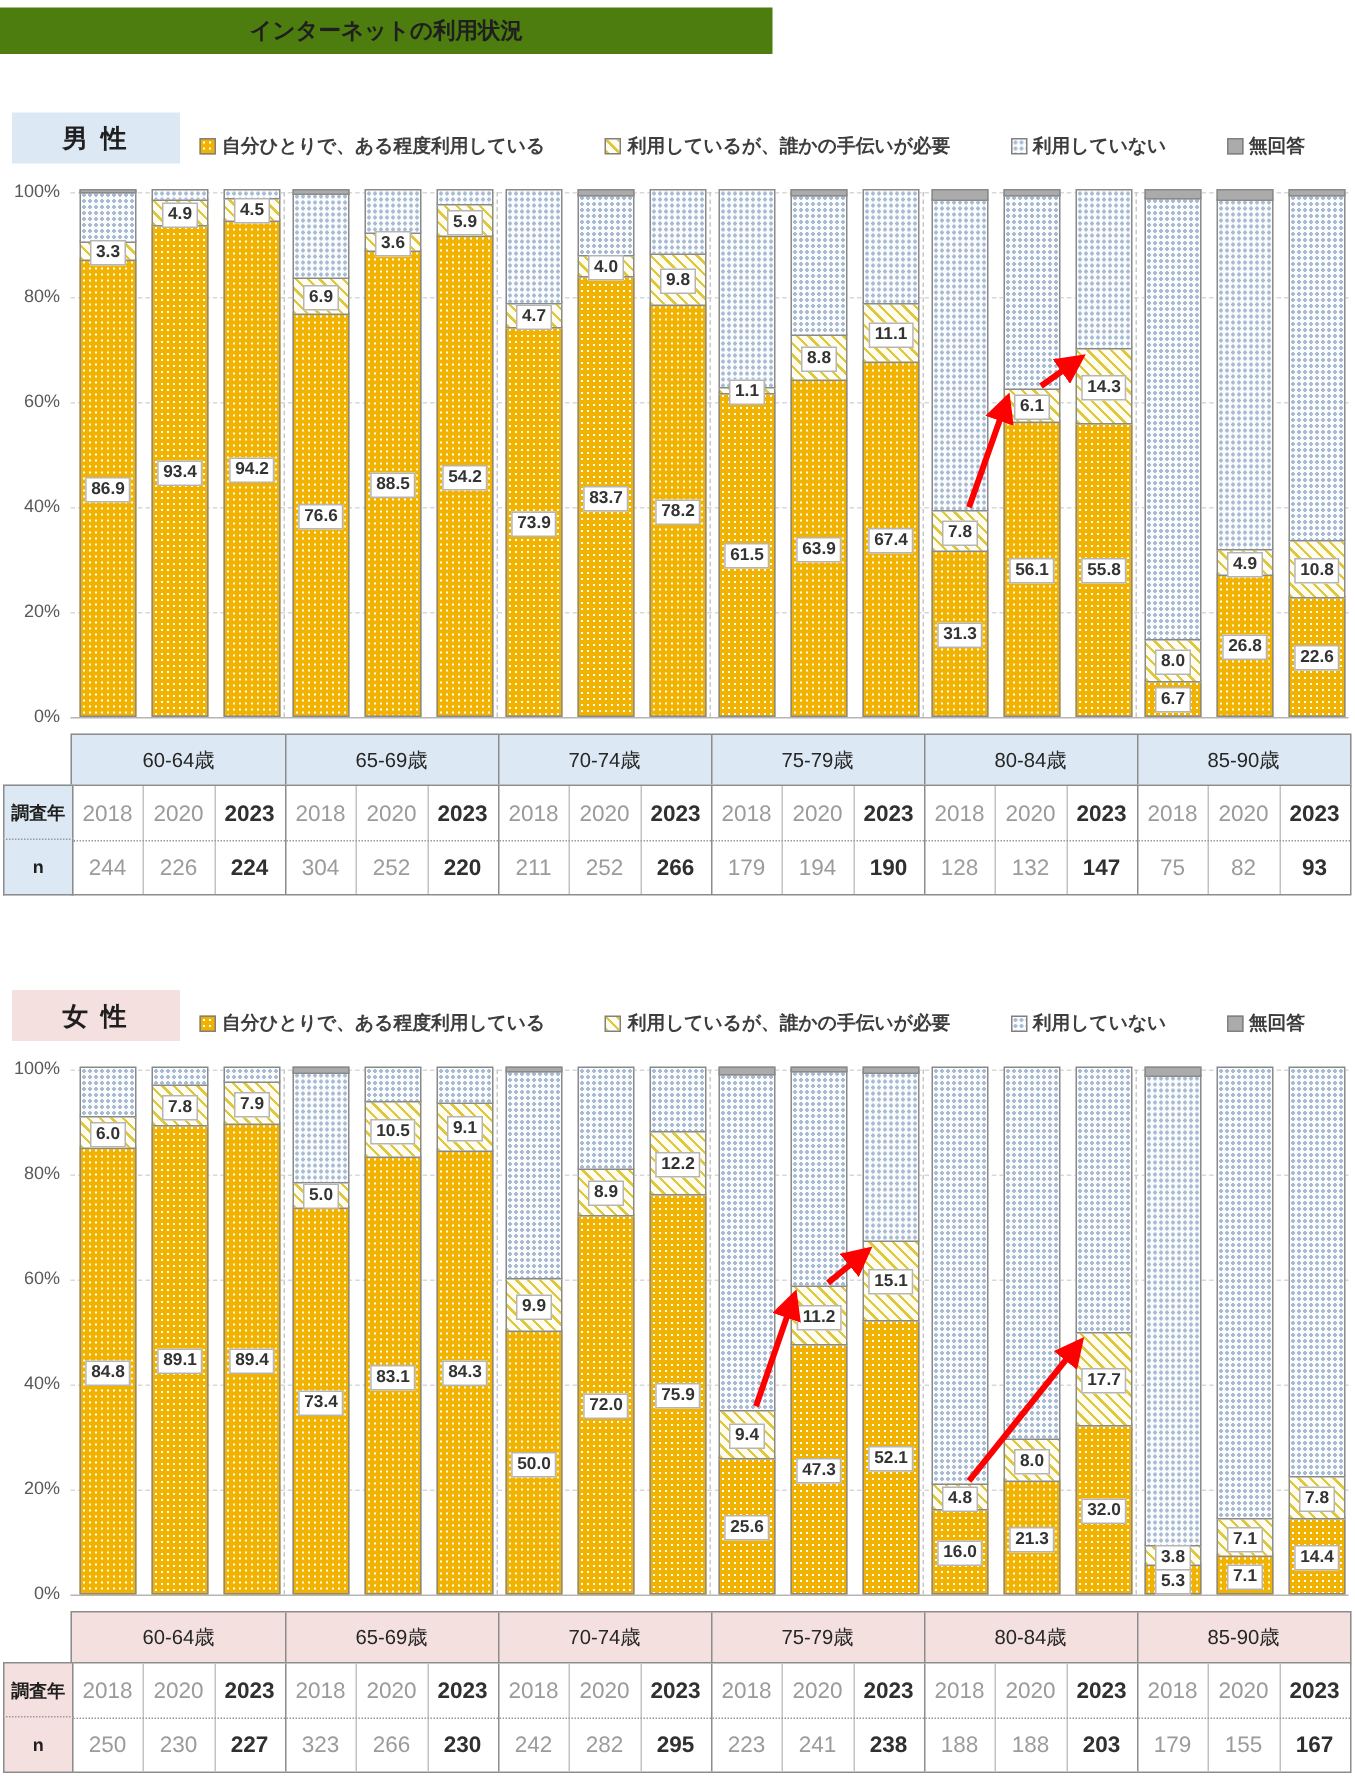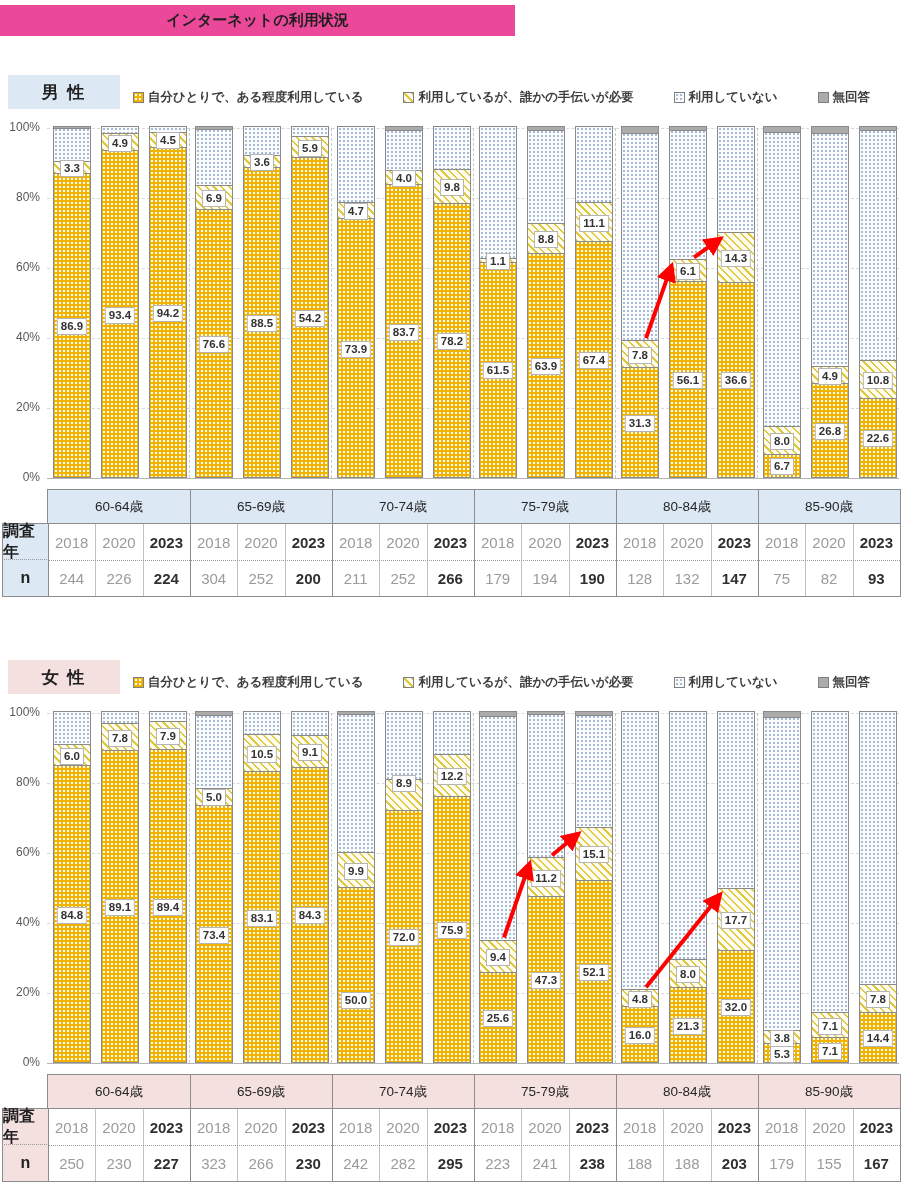--- a/index.html
+++ b/index.html
@@ -52,27 +52,27 @@
   .age-row { position:absolute; border:1px solid #8C8C8C; }
   .age-cell { position:absolute; top:0; height:100%; display:flex; align-items:center; justify-content:center;
     font-size:13.5px; color:#262626; }
   .age-sep { position:absolute; top:0; width:0; height:100%; border-left:1px solid #8C8C8C; }
   .data-rows { position:absolute; background:#ffffff; border:1px solid #8C8C8C; }
   .col-sep-light { position:absolute; top:0; width:0; height:100%; border-left:1px solid #C2C2C2; }
   .col-sep-strong { position:absolute; top:0; width:0; height:100%; border-left:1px solid #8C8C8C; }
   .dotted-div { position:absolute; left:0; width:100%; height:0; border-top:1px dotted #9A9A9A; }
   .cell-text { position:absolute; display:flex; align-items:center; justify-content:center; font-size:15px; }
   .head-cell { position:absolute; border:1px solid #8C8C8C; display:flex; align-items:center; justify-content:center;
-    font-size:16px; font-weight:bold; color:#1f1f1f; }
+    font-size:12px; font-weight:bold; color:#1f1f1f; }
   svg.arrows { position:absolute; z-index:5; pointer-events:none; }
 </style>
 </head>
 <body>
 
-<div class="title-bar" style="background: #ec4899; font-family: Liberation Serif, serif;">インターネットの利用状況</div>
+<div class="title-bar" style="background: #4d7c0f; font-family: Liberation Serif, serif;">インターネットの利用状況</div>
 <div id="sections">
     <div class="abs" style="left: 0px; top: 0px; width: 903px; height: 0px;">
       <div class="sec-label" style="left: 8px; top: 75px; width: 112px; height: 34px; background: rgb(220, 233, 244);">男 性</div>
       <div class="legend-row" style="left: 133px; top: 84px; width: 737px; height: 26px;">
         <div class="legend-item">
           <div class="sw p-alone"></div>
           <div class="lg-text">自分ひとりで、ある程度利用している</div>
         </div>
         <div class="legend-item">
           <div class="sw p-help"></div>
@@ -205,21 +205,21 @@
         <div class="seg p-help" style="bottom: 56.1%; height: 6.1%;"></div>
         <div class="seg p-none" style="bottom: 62.2%; height: 37%;"></div>
         <div class="seg p-noans" style="bottom: 99.2%; height: 0.8%;"></div>
         <div class="vlabel" style="left: 50%; top: 243.825px;">56.1</div>
         <div class="vlabel" style="left: 50%; top: 134.975px;">6.1</div>
       </div>
       <div class="bar" style="left: 717px; top: 128px; width: 38px; height: 350px;">
         <div class="seg p-alone" style="bottom: 0%; height: 55.8%;"></div>
         <div class="seg p-help" style="bottom: 55.8%; height: 14.3%;"></div>
         <div class="seg p-none" style="bottom: 70.1%; height: 29.9%;"></div>
-        <div class="vlabel" style="left: 50%; top: 244.35px;">36.6</div>
+        <div class="vlabel" style="left: 50%; top: 244.35px;">55.8</div>
         <div class="vlabel" style="left: 50%; top: 121.675px;">14.3</div>
       </div>
       <div class="bar" style="left: 763px; top: 128px; width: 38px; height: 350px;">
         <div class="seg p-alone" style="bottom: 0%; height: 6.7%;"></div>
         <div class="seg p-help" style="bottom: 6.7%; height: 8%;"></div>
         <div class="seg p-none" style="bottom: 14.7%; height: 83.9%;"></div>
         <div class="seg p-noans" style="bottom: 98.6%; height: 1.4%;"></div>
         <div class="vlabel" style="left: 50%; top: 330.275px;">6.7</div>
         <div class="vlabel" style="left: 50%; top: 304.55px;">8.0</div>
       </div>
@@ -284,21 +284,21 @@
         <div class="cell-text" style="top: 36px; left: 0px; width: 47.3333px; height: 36px; color: rgb(155, 155, 155);">244</div>
         <div class="cell-text" style="top: 0px; left: 47.3333px; width: 47.3333px; height: 36px; color: rgb(155, 155, 155);">2020</div>
         <div class="cell-text" style="top: 36px; left: 47.3333px; width: 47.3333px; height: 36px; color: rgb(155, 155, 155);">226</div>
         <div class="cell-text" style="top: 0px; left: 94.6667px; width: 47.3333px; height: 36px; color: rgb(48, 48, 48); font-weight: bold;">2023</div>
         <div class="cell-text" style="top: 36px; left: 94.6667px; width: 47.3333px; height: 36px; color: rgb(48, 48, 48); font-weight: bold;">224</div>
         <div class="cell-text" style="top: 0px; left: 142px; width: 47.3333px; height: 36px; color: rgb(155, 155, 155);">2018</div>
         <div class="cell-text" style="top: 36px; left: 142px; width: 47.3333px; height: 36px; color: rgb(155, 155, 155);">304</div>
         <div class="cell-text" style="top: 0px; left: 189.333px; width: 47.3333px; height: 36px; color: rgb(155, 155, 155);">2020</div>
         <div class="cell-text" style="top: 36px; left: 189.333px; width: 47.3333px; height: 36px; color: rgb(155, 155, 155);">252</div>
         <div class="cell-text" style="top: 0px; left: 236.667px; width: 47.3333px; height: 36px; color: rgb(48, 48, 48); font-weight: bold;">2023</div>
-        <div class="cell-text" style="top: 36px; left: 236.667px; width: 47.3333px; height: 36px; color: rgb(48, 48, 48); font-weight: bold;">200</div>
+        <div class="cell-text" style="top: 36px; left: 236.667px; width: 47.3333px; height: 36px; color: rgb(48, 48, 48); font-weight: bold;">220</div>
         <div class="cell-text" style="top: 0px; left: 284px; width: 47.3333px; height: 36px; color: rgb(155, 155, 155);">2018</div>
         <div class="cell-text" style="top: 36px; left: 284px; width: 47.3333px; height: 36px; color: rgb(155, 155, 155);">211</div>
         <div class="cell-text" style="top: 0px; left: 331.333px; width: 47.3333px; height: 36px; color: rgb(155, 155, 155);">2020</div>
         <div class="cell-text" style="top: 36px; left: 331.333px; width: 47.3333px; height: 36px; color: rgb(155, 155, 155);">252</div>
         <div class="cell-text" style="top: 0px; left: 378.667px; width: 47.3333px; height: 36px; color: rgb(48, 48, 48); font-weight: bold;">2023</div>
         <div class="cell-text" style="top: 36px; left: 378.667px; width: 47.3333px; height: 36px; color: rgb(48, 48, 48); font-weight: bold;">266</div>
         <div class="cell-text" style="top: 0px; left: 426px; width: 47.3333px; height: 36px; color: rgb(155, 155, 155);">2018</div>
         <div class="cell-text" style="top: 36px; left: 426px; width: 47.3333px; height: 36px; color: rgb(155, 155, 155);">179</div>
         <div class="cell-text" style="top: 0px; left: 473.333px; width: 47.3333px; height: 36px; color: rgb(155, 155, 155);">2020</div>
         <div class="cell-text" style="top: 36px; left: 473.333px; width: 47.3333px; height: 36px; color: rgb(155, 155, 155);">194</div>
@@ -398,29 +398,29 @@
         <div class="seg p-help" style="bottom: 84.3%; height: 9.1%;"></div>
         <div class="seg p-none" style="bottom: 93.4%; height: 6.6%;"></div>
         <div class="vlabel" style="left: 50%; top: 194.475px;">84.3</div>
         <div class="vlabel" style="left: 50%; top: 31.025px;">9.1</div>
       </div>
       <div class="bar" style="left: 337px; top: 713px; width: 38px; height: 350px;">
         <div class="seg p-alone" style="bottom: 0%; height: 50%;"></div>
         <div class="seg p-help" style="bottom: 50%; height: 9.9%;"></div>
         <div class="seg p-none" style="bottom: 59.9%; height: 39.5%;"></div>
         <div class="seg p-noans" style="bottom: 99.4%; height: 0.6%;"></div>
-        <div class="vlabel" style="left: 50%; top: 254.5px; margin-top: 24px;">50.0</div>
+        <div class="vlabel" style="left: 50%; top: 254.5px;">50.0</div>
         <div class="vlabel" style="left: 50%; top: 149.675px;">9.9</div>
       </div>
       <div class="bar" style="left: 385px; top: 713px; width: 38px; height: 350px;">
         <div class="seg p-alone" style="bottom: 0%; height: 72%;"></div>
         <div class="seg p-help" style="bottom: 72%; height: 8.9%;"></div>
         <div class="seg p-none" style="bottom: 80.9%; height: 19.1%;"></div>
         <div class="vlabel" style="left: 50%; top: 216px;">72.0</div>
-        <div class="vlabel" style="left: 50%; top: 62px;">8.9</div>
+        <div class="vlabel" style="left: 50%; top: 74px;">8.9</div>
       </div>
       <div class="bar" style="left: 433px; top: 713px; width: 38px; height: 350px;">
         <div class="seg p-alone" style="bottom: 0%; height: 75.9%;"></div>
         <div class="seg p-help" style="bottom: 75.9%; height: 12.2%;"></div>
         <div class="seg p-none" style="bottom: 88.1%; height: 11.9%;"></div>
         <div class="vlabel" style="left: 50%; top: 209.175px;">75.9</div>
         <div class="vlabel" style="left: 50%; top: 55px;">12.2</div>
       </div>
       <div class="bar" style="left: 479px; top: 713px; width: 38px; height: 350px;">
         <div class="seg p-alone" style="bottom: 0%; height: 25.6%;"></div>

